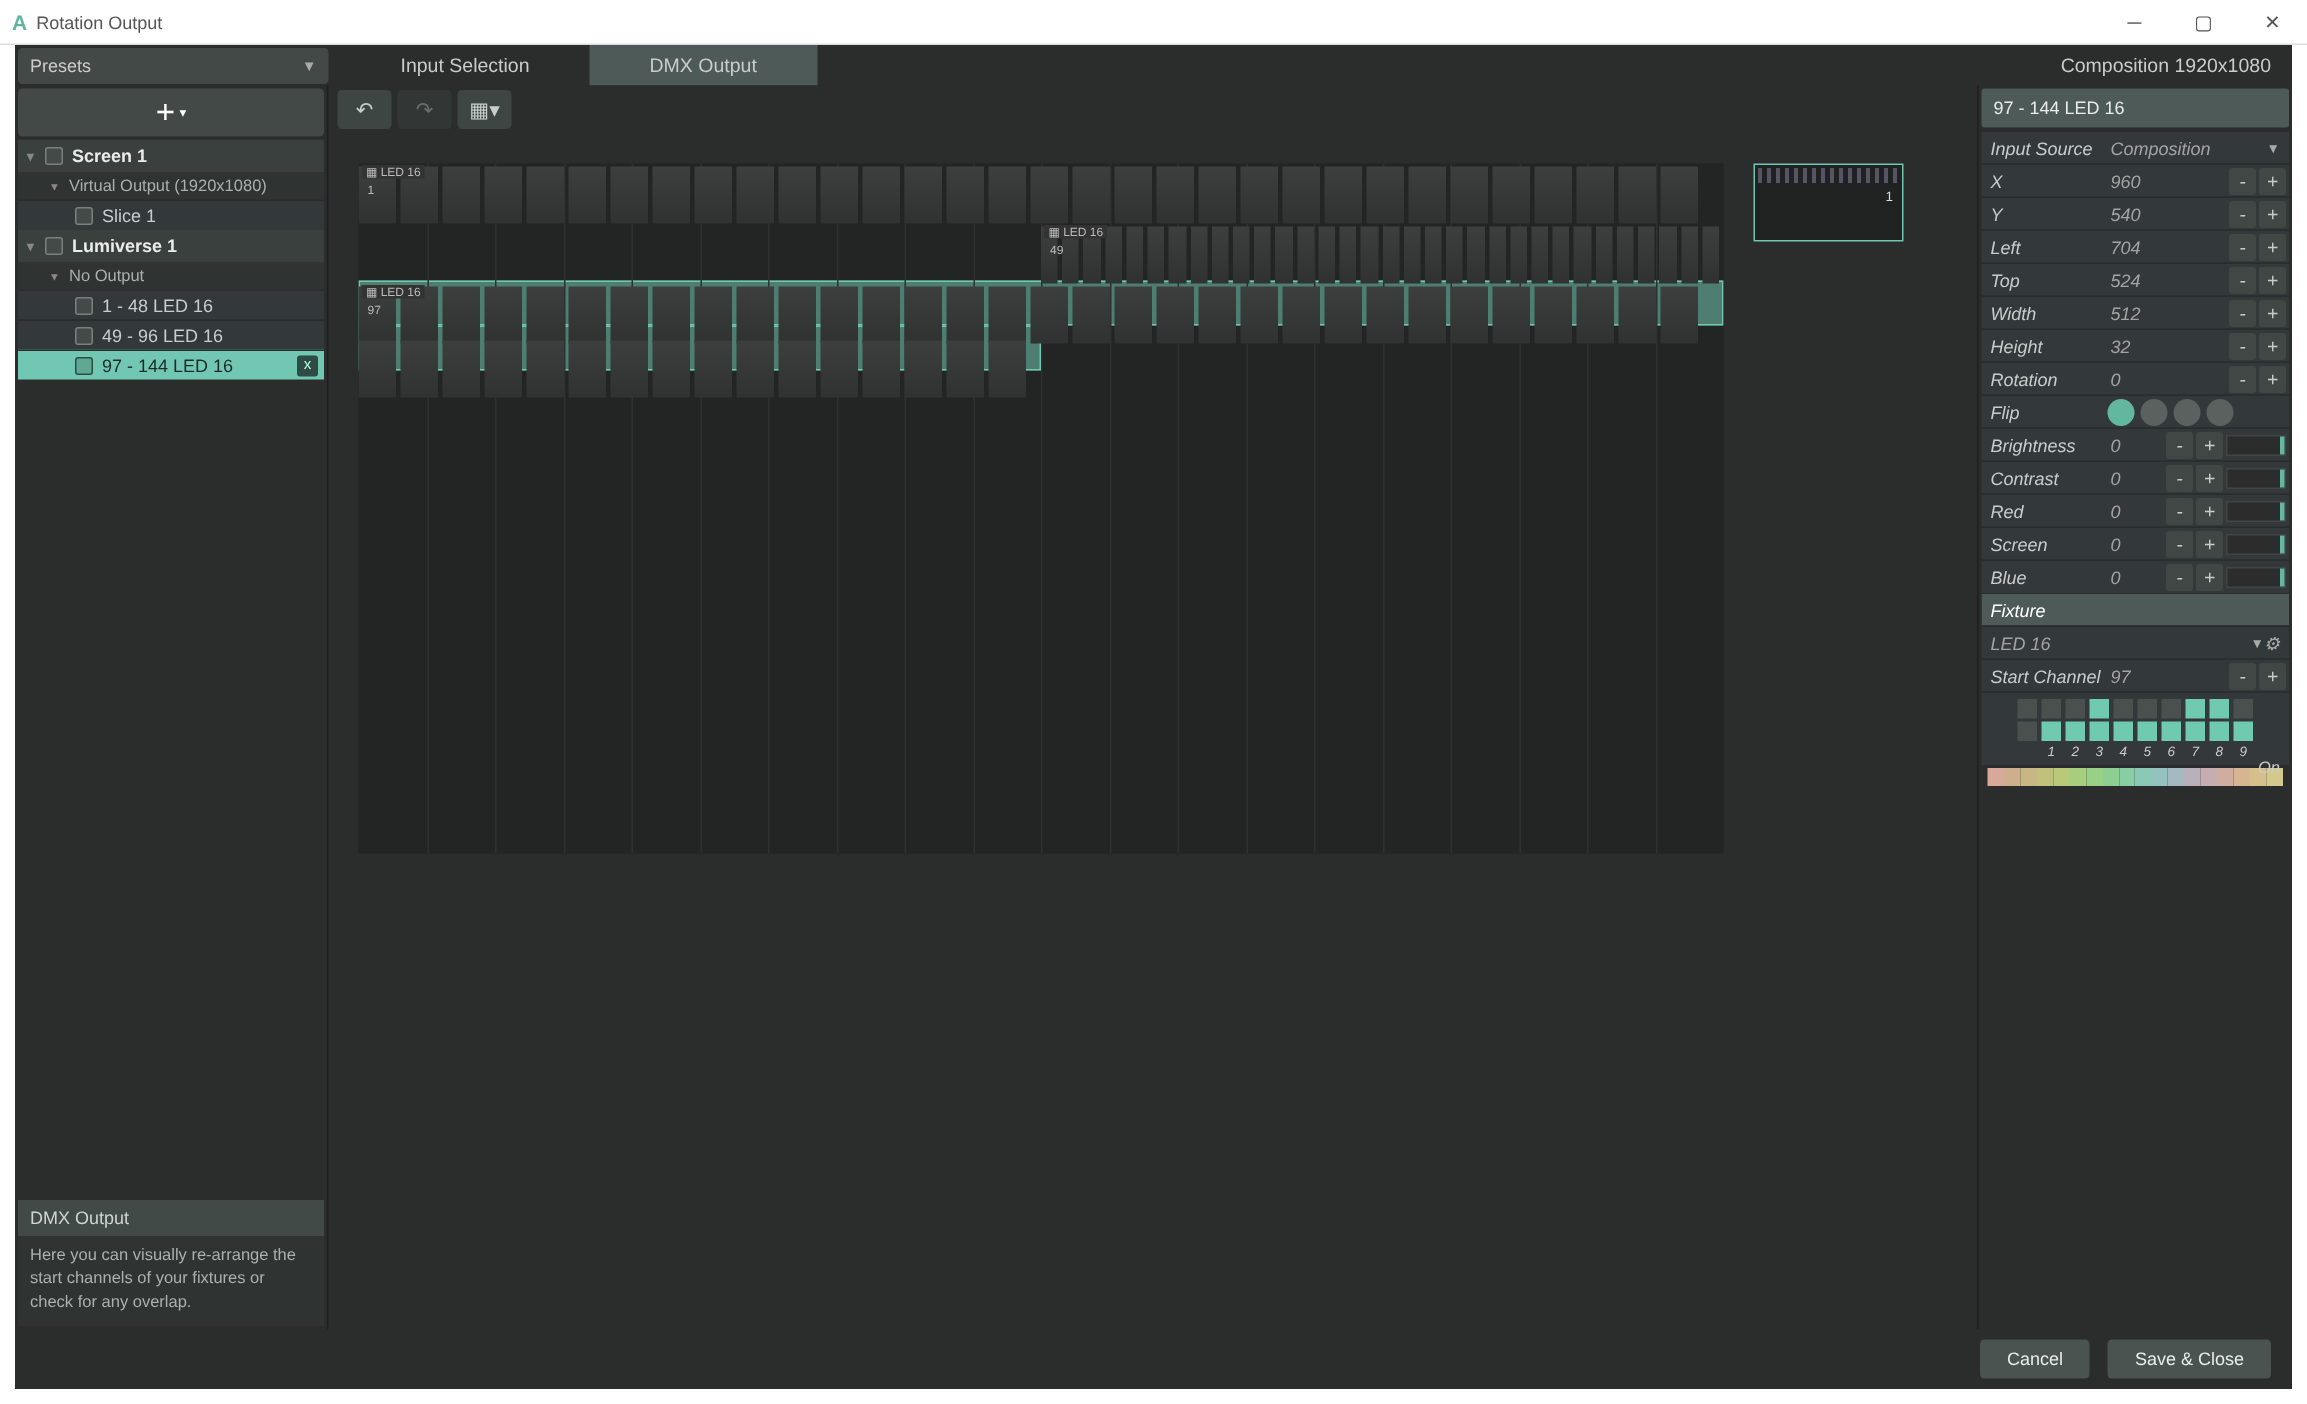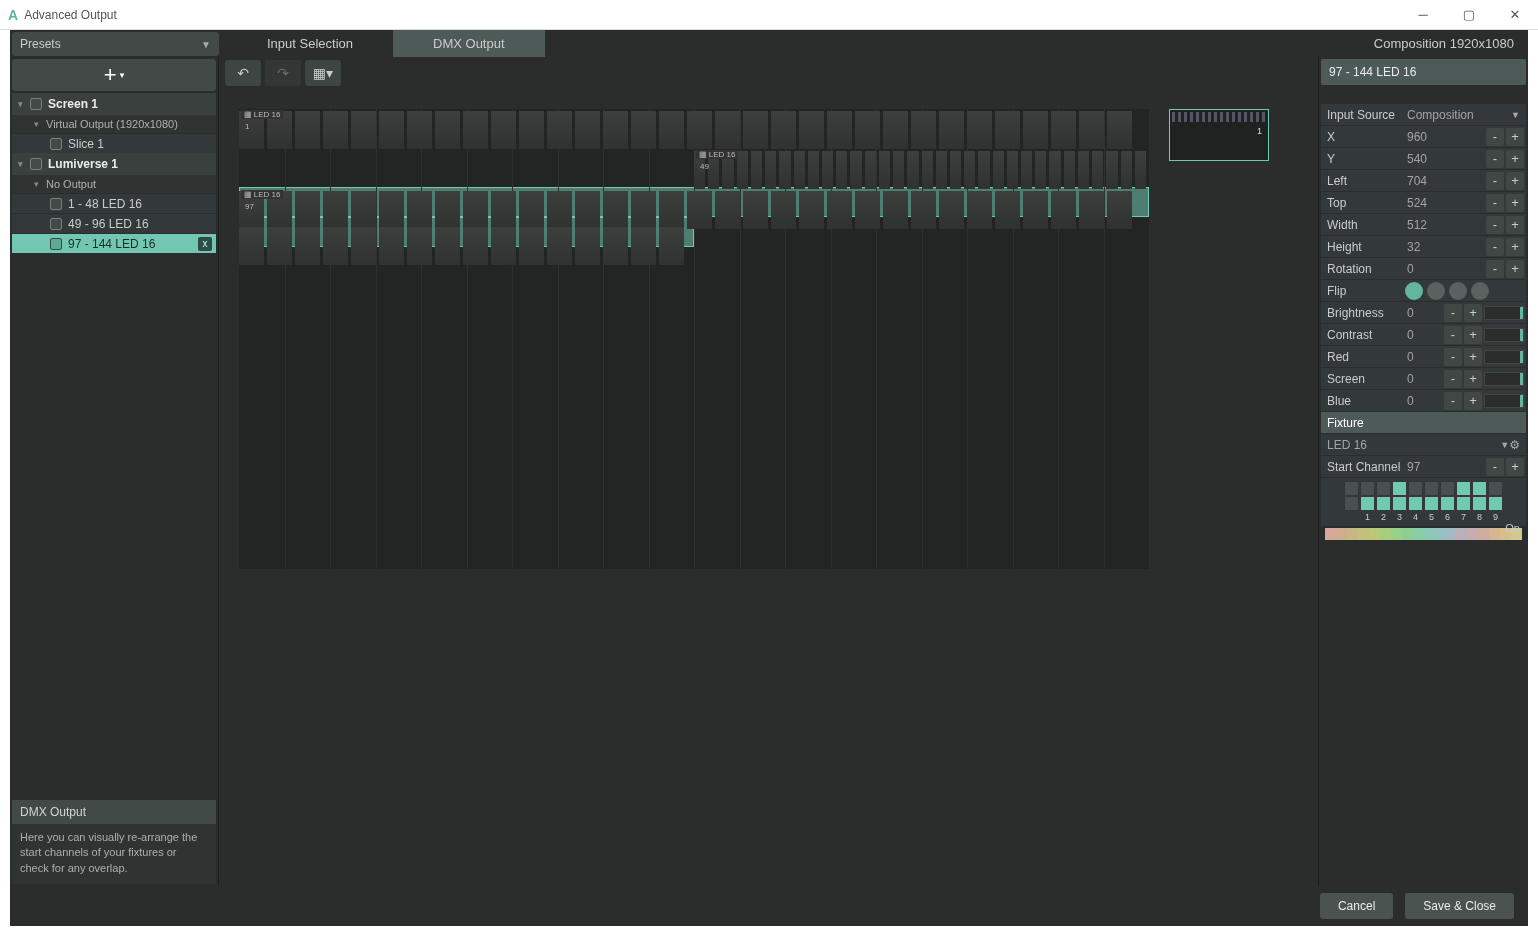--- a/index.html
+++ b/index.html
@@ -54,21 +54,21 @@
 .strip .lbl { position:absolute; left:2px; top:-1px; font-size:8px; color:#bbb; background:#333; padding:0 3px; }
 .strip .num { position:absolute; left:6px; top:11px; font-size:8px; color:#bbb; }
 .sel-overlay { position:absolute; left:0; height:60px; background:rgba(114,199,178,.55); border:1px solid #72c7b2; }
 
 .preview { width:100px; height:52px; background:#1f2221; border:1px solid #72c7b2; position:relative; }
 .preview::before { content:""; position:absolute; top:2px; left:2px; right:2px; height:10px; background:repeating-linear-gradient(90deg,#556 0 3px,transparent 3px 6px); }
 .preview .num1 { position:absolute; right:6px; top:16px; font-size:9px; color:#ddd; }
 
 .props { width:210px; background:#2a2d2c; display:flex; flex-direction:column; border-left:1px solid #1d1f1e; }
 .props-title { background:#4d5a57; color:#e8eceb; padding:6px 8px; font-size:12px; margin:2px; border-radius:2px; }
-.props-body { flex:1; overflow:auto; margin:16px 2px; }
+.props-body { flex:1; overflow:auto; margin:0 2px;font-style:italic; }
 .prop-row { display:flex; align-items:center; height:22px; background:#33393a; border-top:1px solid #2a2d2c; }
 .prop-row.hdr { background:#4d5a57; color:#ffffff; padding-left:6px; font-size:12px; }
 .prop-row .plabel { width:80px; padding-left:6px; color:#c8cdcb; font-size:12px; }
 .prop-row .pval { flex:1; color:#a3a3a3; font-size:12px; padding-left:6px; }
 .prop-row .spin { display:flex; gap:2px; margin-right:2px; }
 .prop-row .spin span { width:18px; height:18px; background:#404745; border-radius:2px; display:flex; align-items:center; justify-content:center; color:#c8cdcb; cursor:pointer; font-size:13px; }
 .prop-row .chev { margin-left:auto; margin-right:6px; color:#aaa; font-size:9px; }
 .flips { display:flex; gap:4px; margin-left:4px; }
 .flips span { width:18px; height:18px; border-radius:50%; background:#5a615f; display:inline-block; }
 .flips span.on { background:#63b79f; }
@@ -86,21 +86,21 @@
 .palette span { flex:1; }
 
 .footer { height:40px; display:flex; align-items:center; justify-content:flex-end; gap:12px; padding-right:14px; background:#2a2d2c; }
 .footer-btn { background:#4b5351; color:#e8eceb; padding:6px 18px; border-radius:3px; cursor:pointer; font-size:12px; }
 </style>
 </head>
 <body>
 
 <div class="titlebar">
   <span class="logo">A</span>
-  <span class="title">Advanced Output</span>
+  <span class="title">Rotation Output</span>
   <div class="winctrls">
     <div>─</div>
     <div>▢</div>
     <div>✕</div>
   </div>
 </div>
 
 <div class="app">
 
   <div class="topbar">

